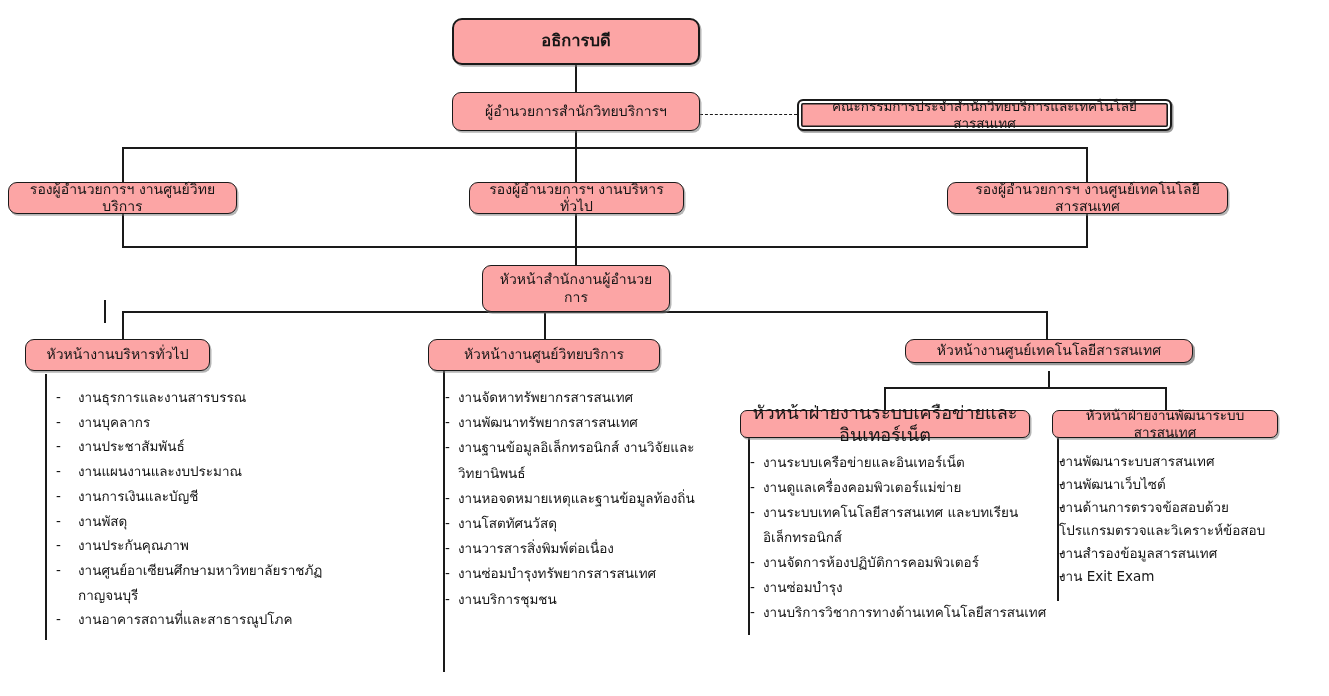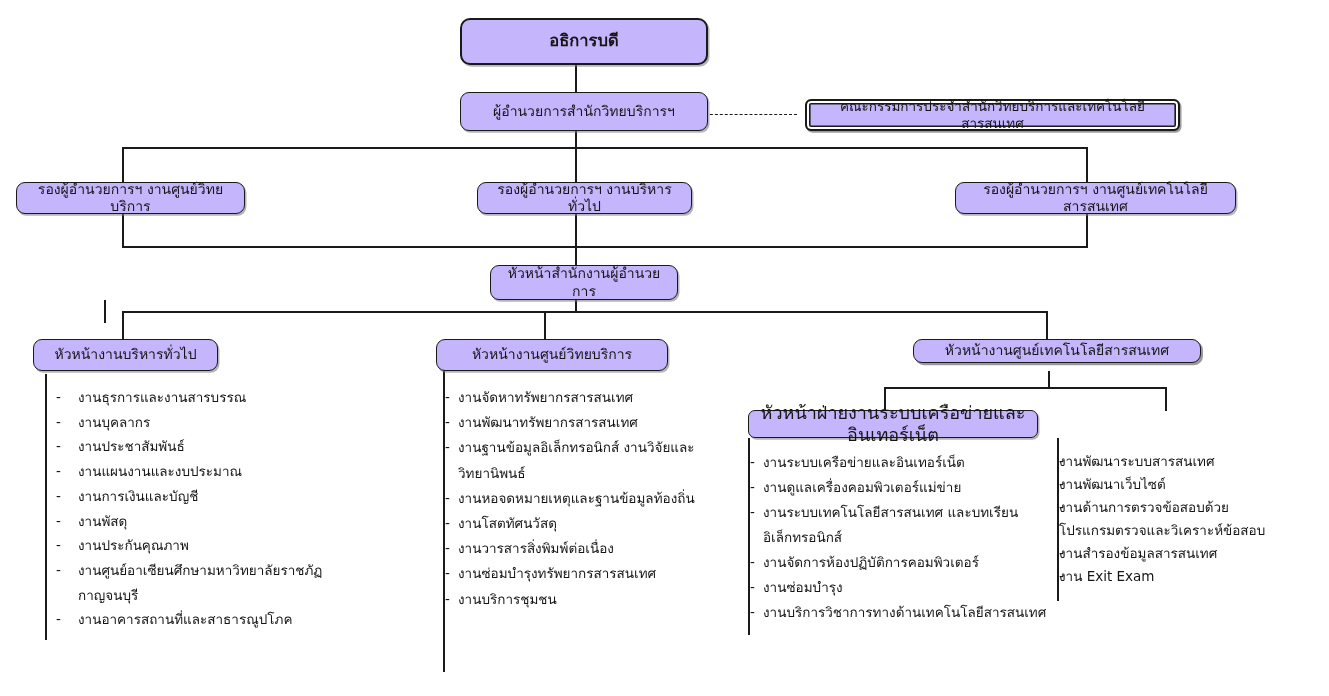--- a/index.html
+++ b/index.html
@@ -2,38 +2,37 @@
 <html><head>
 <meta charset="utf-8">
 <style>
   html,body{margin:0;padding:0;background:#ffffff;}
   #stage{
     position:relative;width:1329px;height:696px;background:#ffffff;overflow:hidden;
     font-family:"DejaVu Sans","Liberation Sans",sans-serif;color:#161616;
   }
   
   .box{
-    position:absolute;box-sizing:border-box;z-index:2;background:#c4b5fd;
+    position:absolute;box-sizing:border-box;z-index:2;background:#fca5a5;
     border:1.7px solid #1a1a1a;border-radius:9px;
     display:flex;align-items:center;justify-content:center;text-align:center;
     font-size:14px;line-height:1.25;padding:2px 6px;
     box-shadow:1.5px 1.8px 0 rgba(120,120,120,0.55);
-    margin-left:8px;
   }
   #rector{left:452px;top:18px;width:248px;height:47px;font-size:16.5px;font-weight:600;border-width:2.2px;border-radius:10px;}
   #director{left:452px;top:92px;width:248px;height:39px;}
   #committee{
     left:797px;top:99px;width:375px;height:32px;border-radius:6px;border-width:2px;
     box-shadow:inset 0 0 0 2px #ffffff,inset 0 0 0 3.6px #1a1a1a,1.5px 1.8px 0 rgba(90,90,90,0.6);
     font-size:13.5px;
   }
   #dep-arc{left:8px;top:182px;width:229px;height:32px;}
   #dep-gen{left:469px;top:182px;width:215px;height:32px;}
   #dep-it{left:947px;top:182px;width:281px;height:32px;}
-  #head-office{left:482px;top:265px;width:188px;height:35px;}
+  #head-office{left:482px;top:265px;width:188px;height:47px;}
   #head-gen{left:25px;top:339px;width:185px;height:32px;}
   #head-arc{left:428px;top:339px;width:232px;height:32px;}
   #head-it{left:905px;top:339px;width:288px;height:24px;box-shadow:2px 2.2px 0 rgba(100,100,100,0.65);}
   #sub-net{left:740px;top:410px;width:290px;height:28px;font-size:18px;border-radius:7px;}
   #sub-dev{left:1052px;top:410px;width:226px;height:28px;font-size:13.5px;border-radius:7px;}
   
   .v{position:absolute;width:1.5px;background:#1a1a1a;z-index:1;}
   .h{position:absolute;height:1.5px;background:#1a1a1a;z-index:1;}
   .dash{position:absolute;border-top:1.7px dashed #1a1a1a;z-index:1;}
   
@@ -86,20 +85,21 @@
   <div class="box" id="director">ผู้อำนวยการสำนักวิทยบริการฯ</div>
   <div class="box" id="committee">คณะกรรมการประจำสำนักวิทยบริการและเทคโนโลยีสารสนเทศ</div>
   <div class="box" id="dep-arc">รองผู้อำนวยการฯ งานศูนย์วิทยบริการ</div>
   <div class="box" id="dep-gen">รองผู้อำนวยการฯ งานบริหารทั่วไป</div>
   <div class="box" id="dep-it">รองผู้อำนวยการฯ งานศูนย์เทคโนโลยีสารสนเทศ</div>
   <div class="box" id="head-office">หัวหน้าสำนักงานผู้อำนวยการ</div>
   <div class="box" id="head-gen">หัวหน้างานบริหารทั่วไป</div>
   <div class="box" id="head-arc">หัวหน้างานศูนย์วิทยบริการ</div>
   <div class="box" id="head-it">หัวหน้างานศูนย์เทคโนโลยีสารสนเทศ</div>
   <div class="box" id="sub-net">หัวหน้าฝ่ายงานระบบเครือข่ายและอินเทอร์เน็ต</div>
+  <div class="box" id="sub-dev">หัวหน้าฝ่ายงานพัฒนาระบบสารสนเทศ</div>
 
   <div class="list" id="list-gen">
     <div class="item">งานธุรการและงานสารบรรณ</div>
     <div class="item">งานบุคลากร</div>
     <div class="item">งานประชาสัมพันธ์</div>
     <div class="item">งานแผนงานและงบประมาณ</div>
     <div class="item">งานการเงินและบัญชี</div>
     <div class="item">งานพัสดุ</div>
     <div class="item">งานประกันคุณภาพ</div>
     <div class="item">งานศูนย์อาเซียนศึกษามหาวิทยาลัยราชภัฏกาญจนบุรี</div>

